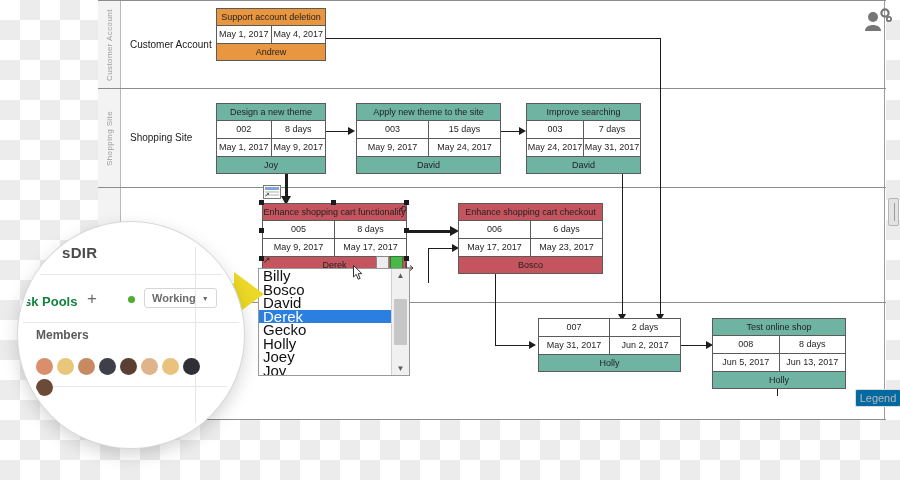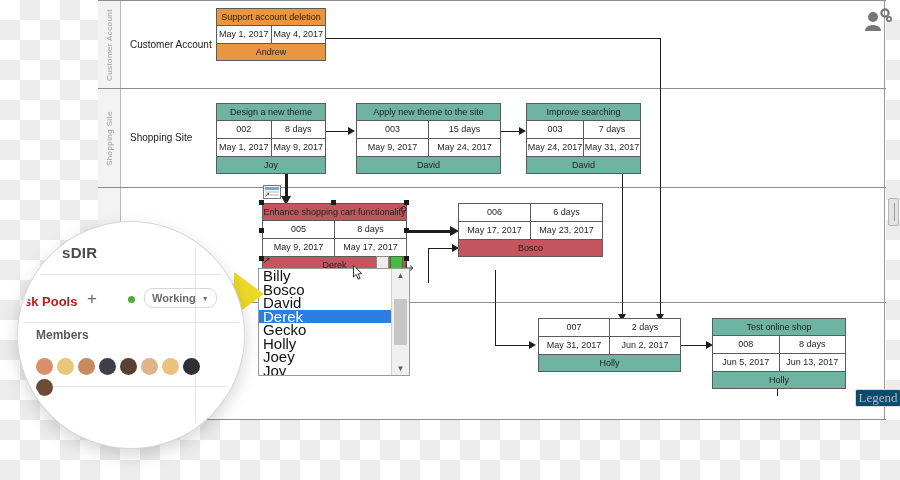--- a/index.html
+++ b/index.html
@@ -87,38 +87,38 @@
   .cursor{position:absolute;width:11px;height:16px;}
 
   
   .mag{
     position:absolute;border-radius:50%;background:#fff;
     border:4px solid #fff;box-shadow:0 0 0 1px #d8d8d8, 0 6px 18px rgba(0,0,0,.18);
     overflow:hidden;
   }
   .mag-inner{position:absolute;left:0;top:0;width:100%;height:100%;background:#fff;}
   .mag-title{position:absolute;font-size:15px;font-weight:bold;color:#4a4a4a;letter-spacing:.3px;}
-  .mag-pools{position:absolute;font-size:13px;font-weight:bold;color:#b91c1c;}
+  .mag-pools{position:absolute;font-size:13px;font-weight:bold;color:#15803d;}
   .mag-plus{position:absolute;font-size:17px;color:#6b6b6b;line-height:1;}
   .mag-dot{position:absolute;width:7px;height:7px;border-radius:50%;background:#4caf2f;}
-  .mag-status{position:absolute;border:1px solid #d6d6d6;border-radius:9px;background:#fff;
+  .mag-status{position:absolute;border:1px solid #d6d6d6;border-radius:3px;background:#fff;
     font-size:11px;font-weight:bold;color:#6b6b6b;display:flex;align-items:center;gap:6px;padding:3px 7px;}
   .mag-members{position:absolute;font-size:12px;font-weight:bold;color:#5a5a5a;}
   .mag-sep{position:absolute;height:1px;background:#e6e6e6;}
   .mag-vsep{position:absolute;width:1px;background:#e6e6e6;}
   .av{position:absolute;width:17px;height:17px;border-radius:50%;}
 
   .arrow-big{position:absolute;}
 
   
   .user-gear{position:absolute;}
   .scroll-thumb{position:absolute;background:#e3e3e3;border:1px solid #b5b5b5;border-radius:2px;}
   .scroll-thumb i{position:absolute;left:50%;top:4px;bottom:4px;width:1px;background:#9d9d9d;}
-  .legend-btn{position:absolute;border:1px solid #dcdcdc;background:#0c4a6e;border-radius:2px;
-    font-size:13px;color:#b9b9b9;display:flex;align-items:center;justify-content:center;font-family:Liberation Serif, serif;}
+  .legend-btn{position:absolute;border:1px solid #dcdcdc;background:#0369a1;border-radius:2px;
+    font-size:11px;color:#b9b9b9;display:flex;align-items:center;justify-content:center;}
 </style>
 </head>
 <body>
 
 <div id="root">
 
   <div class="canvas"></div>
   <div class="canvas-right-border"></div>
 
   <div class="lane-header-col"></div>
@@ -250,20 +250,21 @@
     <span class="btn"></span>
     <span class="btn green"></span>
     <span class="btn plain">
       <svg width="11" height="11" viewBox="0 0 11 11">
           <path d="M2 2 L2 8 L9 8 M9 8 L6 5.5 M9 8 L6 10.5" stroke="#333" fill="none" stroke-width="1"></path>
         </svg>
     </span>
   </div>
 
   <div class="task red" style="left:458px;top:203px;width:145px;">
+    <div class="hdr">Enhance shopping cart checkout</div>
     <div class="row">
       <div class="cell">006</div>
       <div class="cell">6 days</div>
     </div>
     <div class="row">
       <div class="cell">May 17, 2017</div>
       <div class="cell">May 23, 2017</div>
     </div>
     <div class="foot">Bosco</div>
   </div>

